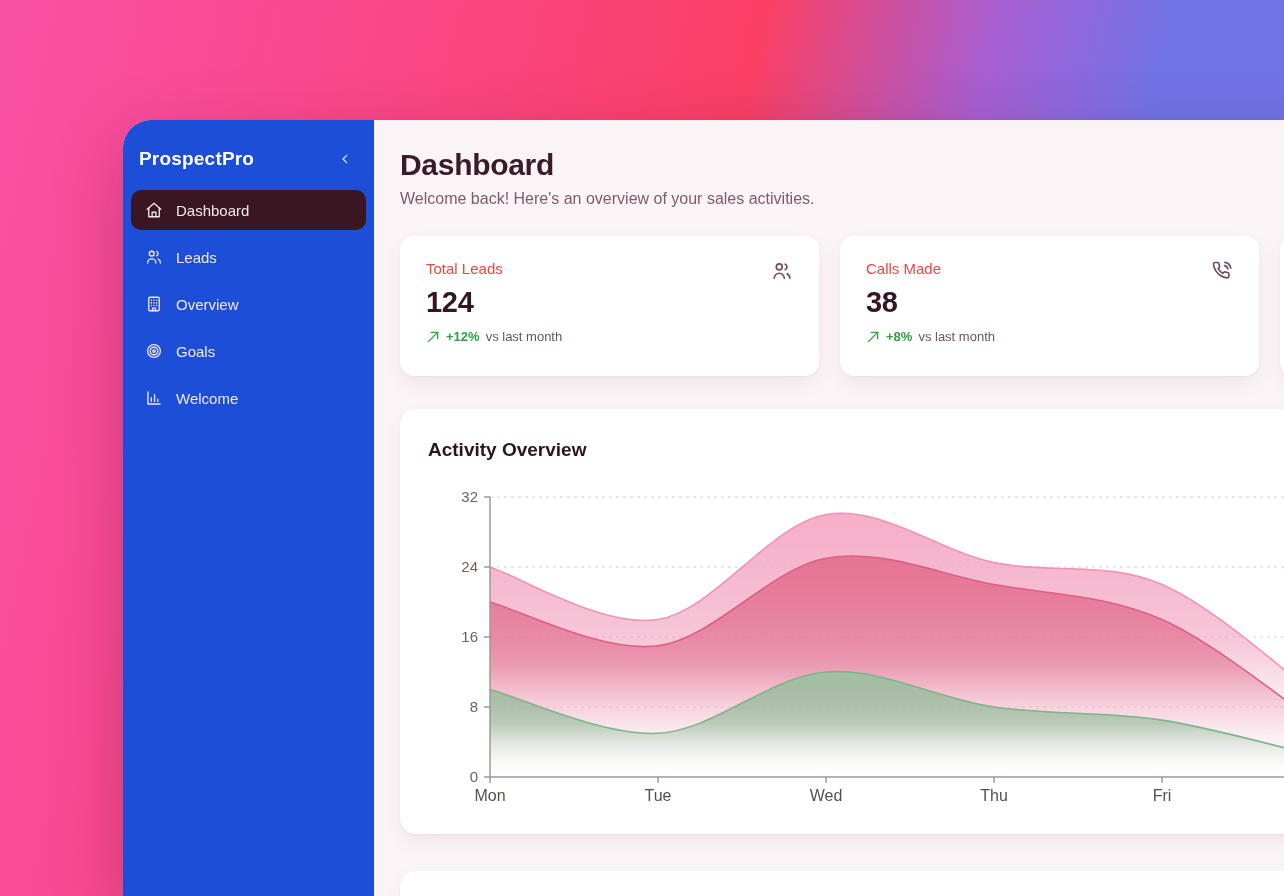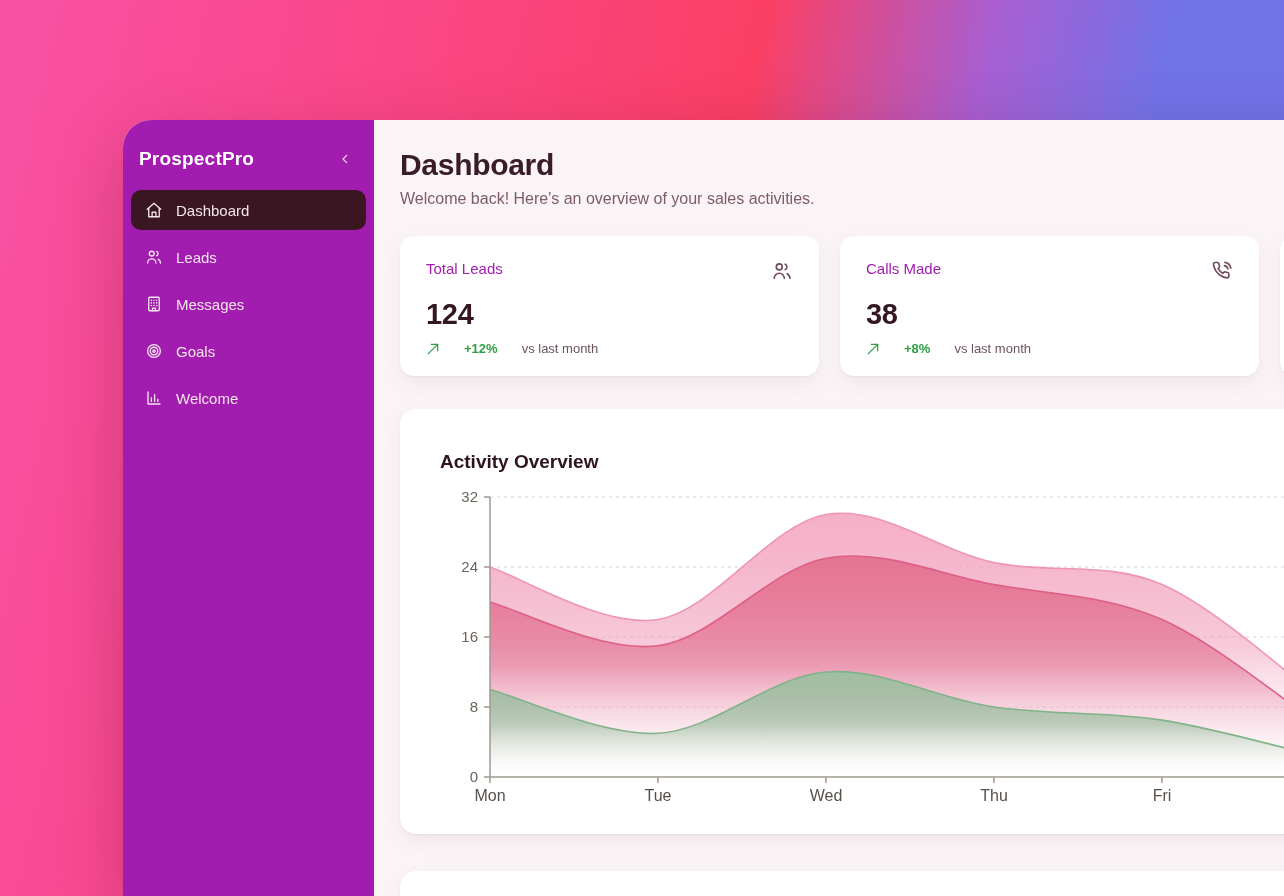--- a/index.html
+++ b/index.html
@@ -7,21 +7,21 @@
     width:1284px;height:896px;overflow:hidden;position:relative;
     font-family:"Liberation Sans",sans-serif;
     background:linear-gradient(102deg,#f851a6 0%,#fb437a 38%,#fb3f63 52%,#a75fd2 68%,#7173e8 80%,#7173e8 100%);
   }
   .window{
     position:absolute;left:123px;top:120px;width:1437px;height:776px;
     background:#fbf4f6;border-top-left-radius:28px;display:flex;
     box-shadow:0 24px 70px rgba(70,10,40,.25);
   }
   
-  .sidebar{flex:0 0 251px;width:251px;background:#a21caf;border-top-left-radius:28px;
+  .sidebar{flex:0 0 251px;width:251px;background:#1d4ed8;border-top-left-radius:28px;
     color:#f2e6eb;padding-top:24px;box-sizing:border-box}
   .sidebar-header{display:flex;align-items:center;justify-content:space-between;padding:4px 18px 0 16px}
   .brand{font-size:19px;font-weight:700;color:#ffffff;letter-spacing:.2px}
   .collapse-btn{background:none;border:none;color:#efe2e8;width:22px;height:22px;padding:0;cursor:pointer;display:flex;align-items:center;justify-content:center}
   .nav{margin-top:20px;padding:0 8px;display:flex;flex-direction:column;gap:7px}
   .nav-item{display:flex;align-items:center;gap:13px;height:40px;padding:0 12px 0 14px;
     border-radius:10px;font-size:15px;color:#f2e6eb;cursor:pointer}
   .nav-item.active{background:#3a1622}
   .icon{display:inline-flex;flex:none}
   .icon svg{display:block}
@@ -30,32 +30,32 @@
   
   .main{flex:1;padding:28px 0 0 26px;box-sizing:border-box}
   .page-title{margin:0;font-size:30px;line-height:1.15;font-weight:800;color:#3a1b28;letter-spacing:-.3px}
   .page-subtitle{margin:6px 0 0;font-size:16px;line-height:1.3;color:#7d5b6b}
   
   .stats-row{display:flex;gap:21px;margin-top:27px}
   .card-surface{background:#fff;border-radius:14px;
     box-shadow:0 1px 2px rgba(60,20,40,.05),0 8px 20px rgba(60,20,40,.06)}
   .stat-card{flex:0 0 419px;width:419px;height:140px;padding:24px 26px;box-sizing:border-box}
   .stat-top{display:flex;justify-content:space-between;align-items:flex-start}
-  .stat-label{font-size:15px;font-weight:500;color:#a21caf}
+  .stat-label{font-size:15px;font-weight:500;color:#ef4444}
   .stat-icon{color:#714a5c}
   .stat-icon svg{width:22px;height:22px}
-  .stat-value{margin-top:16px;font-size:29px;font-weight:800;color:#341723;letter-spacing:-.3px}
-  .stat-change{margin-top:10px;display:flex;align-items:center;gap:24px;font-size:13px}
+  .stat-value{margin-top:4px;font-size:29px;font-weight:800;color:#341723;letter-spacing:-.3px}
+  .stat-change{margin-top:10px;display:flex;align-items:center;gap:6px;font-size:13px}
   .trend{color:#2f9e44}
   .trend svg{width:14px;height:14px}
   .change-pct{color:#2f9e44;font-weight:700}
   .change-note{color:#6a5260}
   
   .chart-card{position:relative;margin-top:33px;width:1160px;height:425px;border-radius:16px;overflow:hidden}
-  .chart-title{position:absolute;left:28px;top:30px;margin:12px;font-size:19px;font-weight:700;color:#2d141e}
+  .chart-title{position:absolute;left:28px;top:30px;margin:0;font-size:19px;font-weight:700;color:#2d141e}
   .chart-wrap{position:absolute;left:0;top:0;width:1160px;height:425px}
   
   .partial-card{margin-top:37px;width:1160px;height:80px;border-radius:16px}
 </style>
 </head>
 <body>
 
 <div class="window">
 
   <aside class="sidebar">
@@ -92,21 +92,21 @@
           <span class="nav-label">Leads</span>
         </div>
         <div class="nav-item">
           <span class="icon ">
             <svg viewBox="0 0 24 24" fill="none" stroke="currentColor" stroke-width="1.8" stroke-linecap="round" stroke-linejoin="round">
               <rect x="5" y="3" width="14" height="18" rx="1.5"></rect>
               <path d="M10 21v-3.5h4V21"></path>
               <path d="M8.5 7h.01M12 7h.01M15.5 7h.01M8.5 10.5h.01M12 10.5h.01M15.5 10.5h.01M8.5 14h.01M12 14h.01M15.5 14h.01" stroke-width="2.1"></path>
             </svg>
           </span>
-          <span class="nav-label">Messages</span>
+          <span class="nav-label">Overview</span>
         </div>
         <div class="nav-item">
           <span class="icon ">
             <svg viewBox="0 0 24 24" fill="none" stroke="currentColor" stroke-width="1.8" stroke-linecap="round" stroke-linejoin="round">
               <circle cx="12" cy="12" r="8.5"></circle>
               <circle cx="12" cy="12" r="5"></circle>
               <circle cx="12" cy="12" r="1.6"></circle>
             </svg>
           </span>
           <span class="nav-label">Goals</span>

